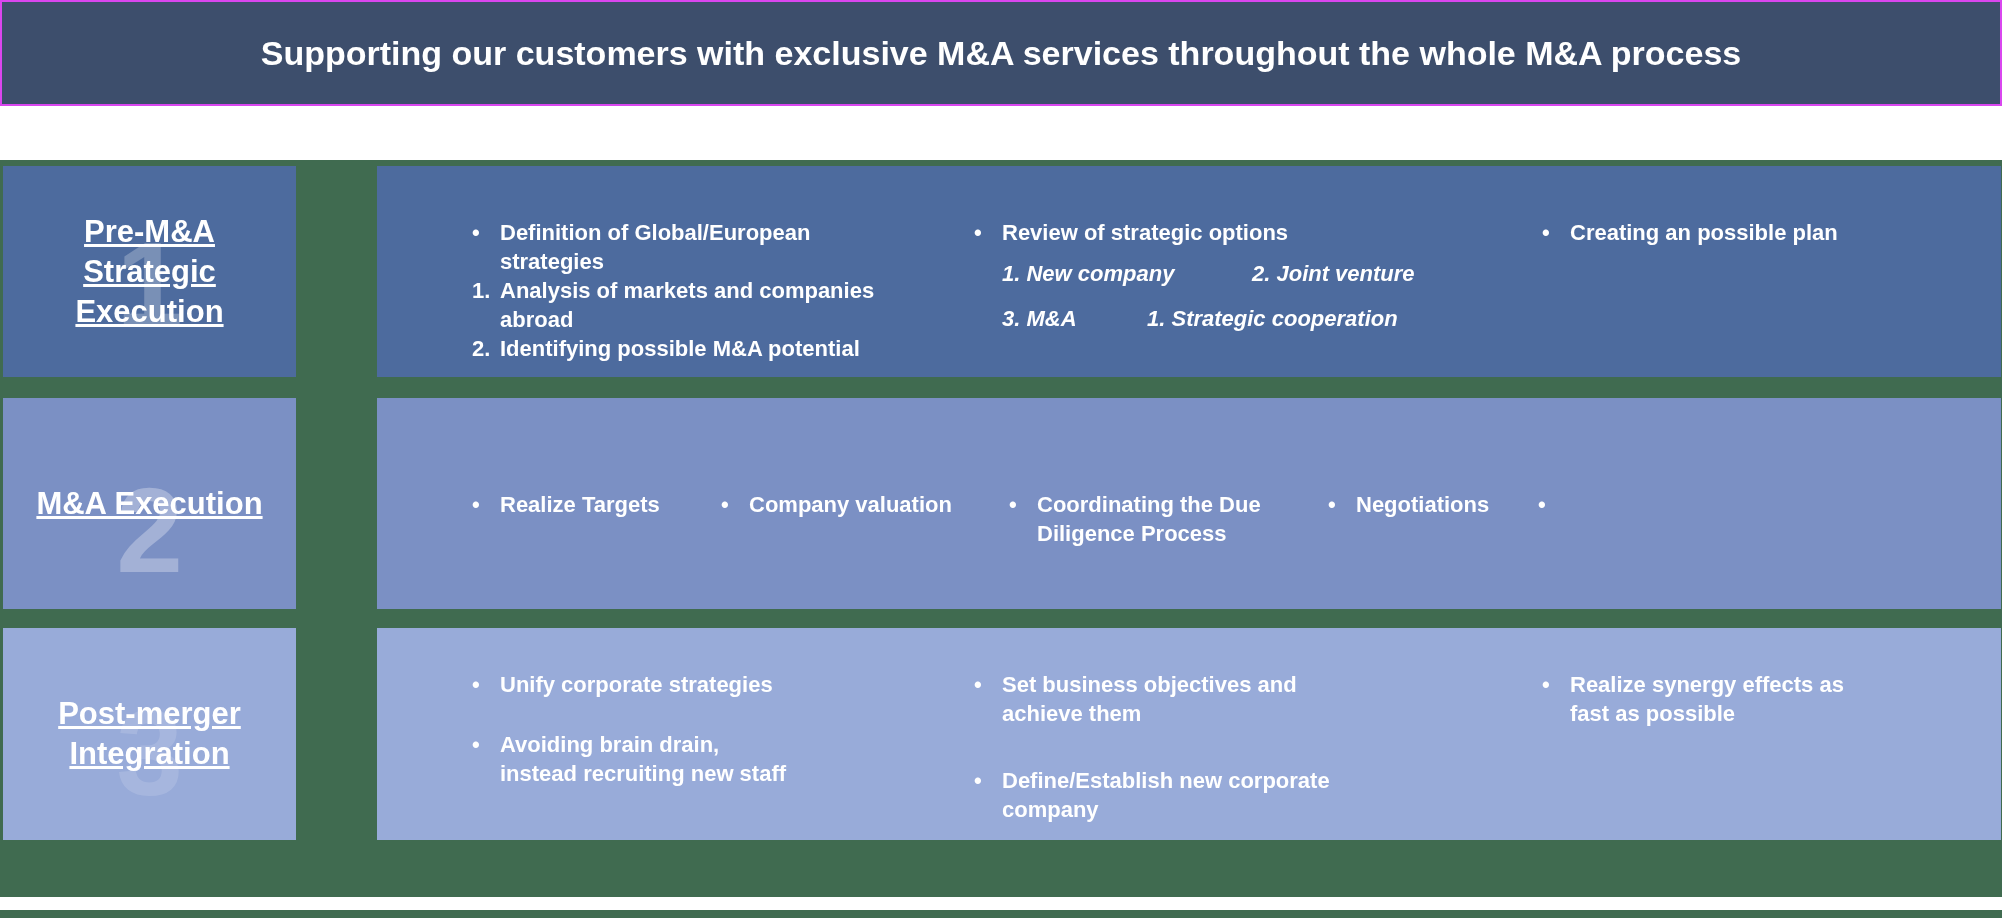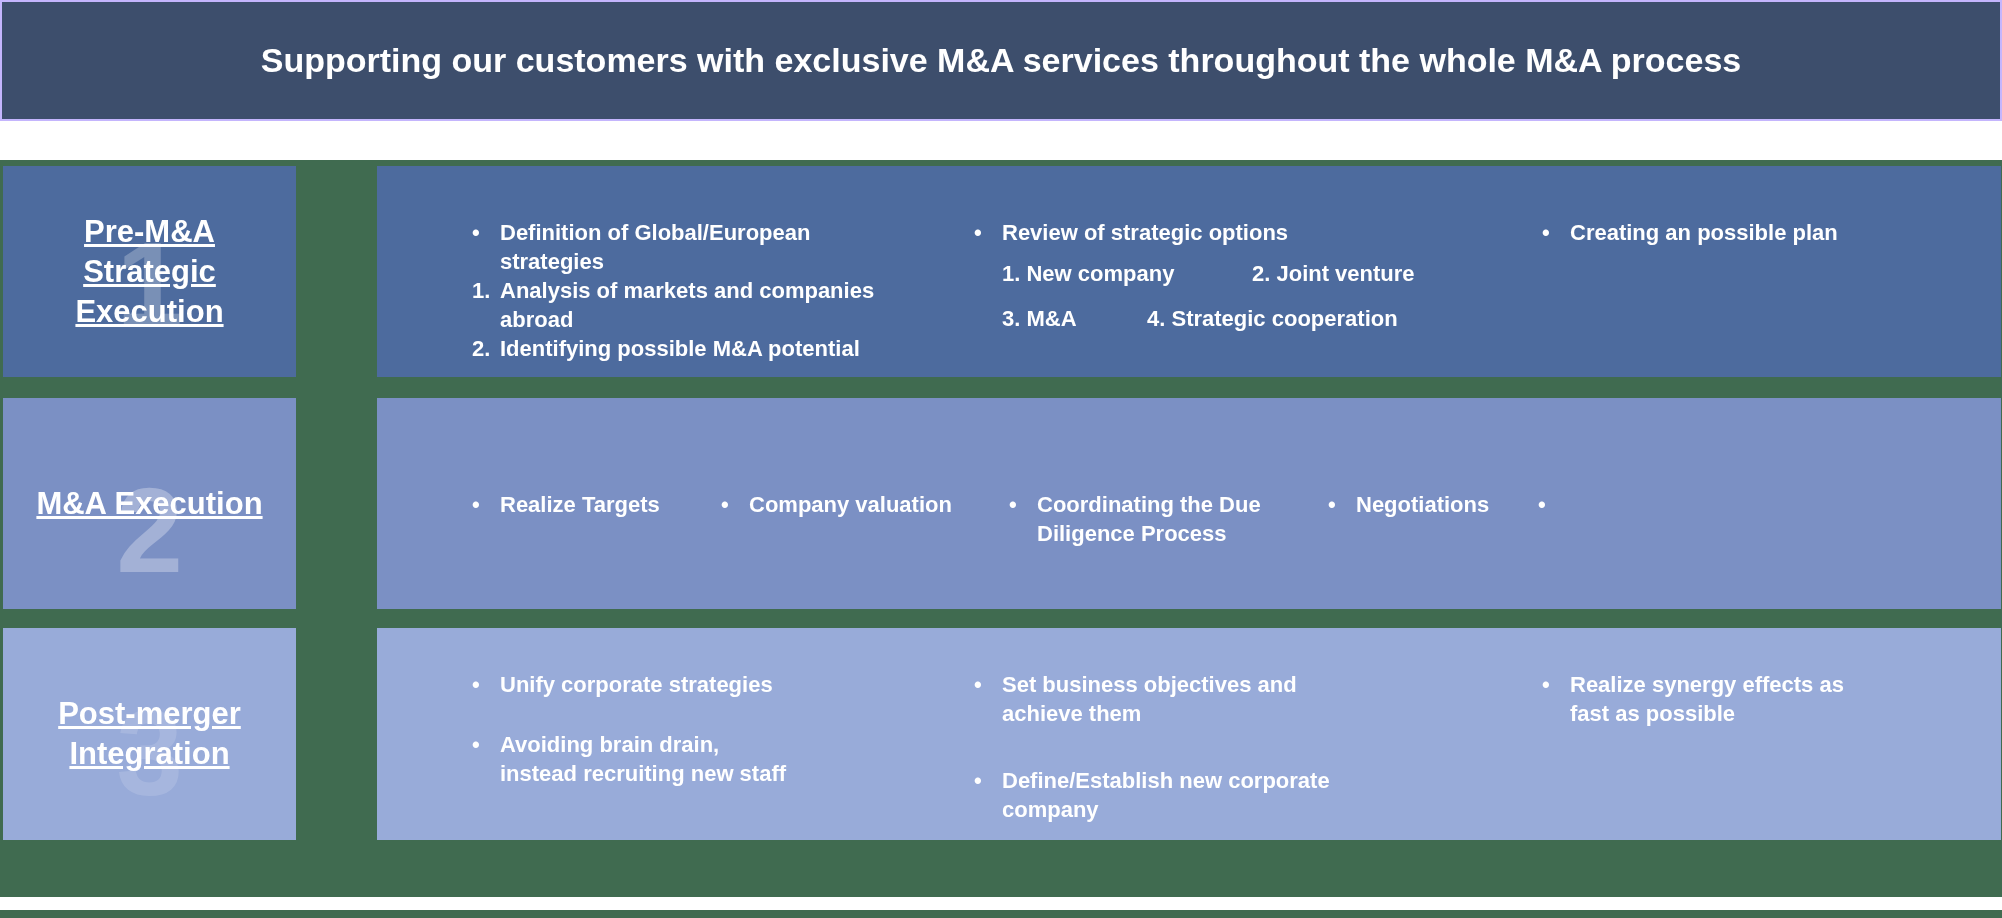--- a/index.html
+++ b/index.html
@@ -6,22 +6,22 @@
   html,body { background:#ffffff; }
   body { font-family:"Liberation Sans", sans-serif; }
 
   .slide {
     position:relative; width:2002px; height:918px;
     background:#ffffff; overflow:hidden;
     color:#ffffff; font-weight:bold;
   }
 
   .banner {
-    position:absolute; left:0; top:0; width:2002px; height:121px;
-    background:#3d4e6c; border:2px solid #c4b5fd;
+    position:absolute; left:0; top:0; width:2002px; height:106px;
+    background:#3d4e6c; border:2px solid #d946ef;
     display:flex; align-items:center; justify-content:center;
   }
   .banner-title { font-size:34px; font-weight:bold; color:#ffffff; text-align:center; }
 
   .green-canvas { position:absolute; left:0; top:160px; width:2002px; height:758px; background:#406b50; }
   .bottom-white-band { position:absolute; left:0; top:897px; width:2002px; height:13px; background:#ffffff; }
 
   .p1 { background:#4d6b9e; }
   .p2 { background:#7b90c4; }
   .p3 { background:#98abd9; }
@@ -40,21 +40,21 @@
   .p2 .ghost { color:rgba(255,255,255,0.30); top:72px; }
   .p3 .ghost { color:rgba(255,255,255,0.14); top:65px; }
 
   .content-box { position:absolute; left:377px; width:1624px; overflow:hidden; }
 
   .col { position:absolute; }
   .li { display:flex; font-size:22px; line-height:29px; }
   .marker { width:28px; flex:none; }
   .li-text { white-space:pre-line; }
 
-  .opt-row { display:flex; font-size:22px; line-height:29px; margin-left:28px; }
+  .opt-row { display:flex; font-size:22px; line-height:29px; margin-left:28px;font-style:italic; }
   .opt-cell { flex:none; display:inline-block; }
 
   .r2-item { position:absolute; display:flex; font-size:22px; line-height:29px; }
 </style>
 </head>
 <body>
 
 <div class="slide">
 
   <div class="banner">
@@ -96,21 +96,21 @@
       <div class="li">
         <span class="marker">•</span>
         <span class="li-text">Review of strategic options</span>
       </div>
       <div class="opt-row" style="margin-top:12px;">
         <span class="opt-cell" style="width:250px;">1. New company</span>
         <span>2. Joint venture</span>
       </div>
       <div class="opt-row" style="margin-top:16px;">
         <span class="opt-cell" style="width:145px;">3. M&amp;A</span>
-        <span>4. Strategic cooperation</span>
+        <span>1. Strategic cooperation</span>
       </div>
     </div>
 
     <div class="col" style="left:1165px; top:52px; width:430px;">
       <div class="li">
         <span class="marker">•</span>
         <span class="li-text">Creating an possible plan</span>
       </div>
     </div>
 

